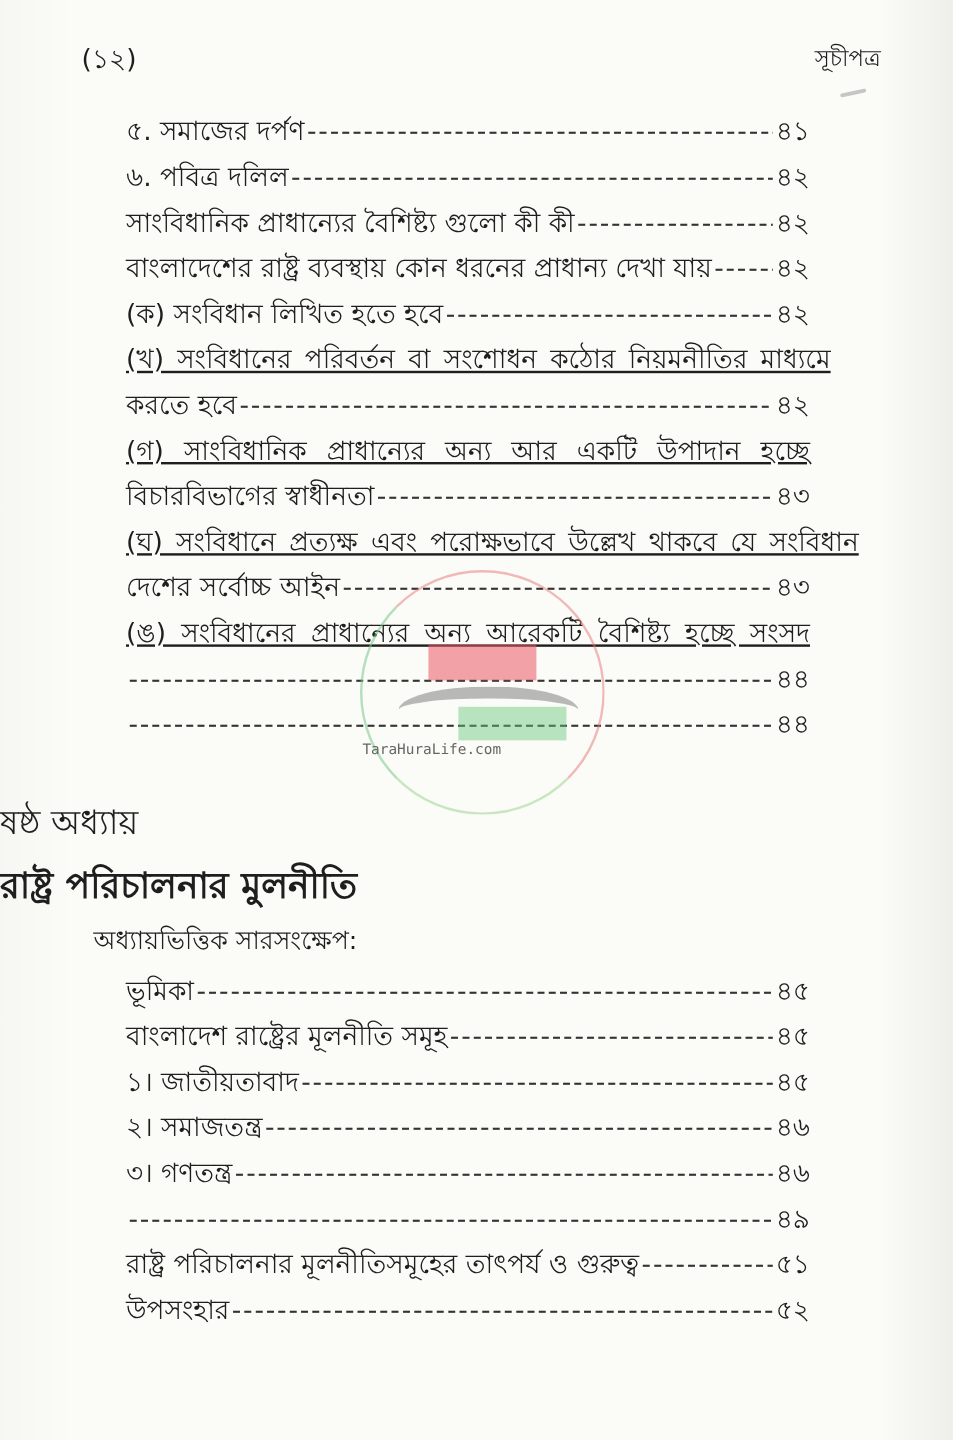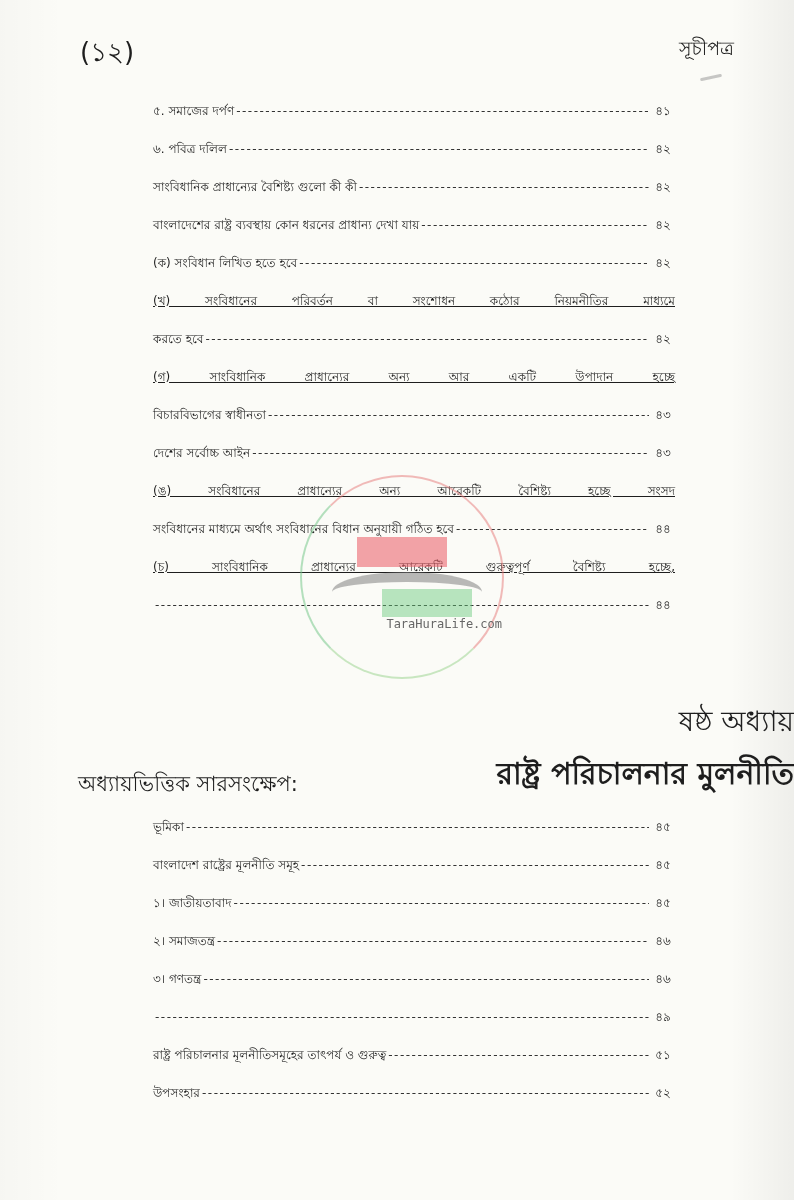--- a/index.html
+++ b/index.html
@@ -16,50 +16,50 @@
     .bleed {
       position: absolute; inset: 0;
       background:
         linear-gradient(90deg, rgba(0,0,0,0.02) 0%, rgba(0,0,0,0) 8%, rgba(0,0,0,0) 92%, rgba(0,0,0,0.05) 100%);
       pointer-events: none;
     }
     .header {
       position: absolute; top: 32px; left: 60px; right: 60px; height: 30px;
     }
     .page-num {
-      position: absolute; left: 20px; top: 0; font-size: 26px;
+      position: absolute; left: 8px; top: 0; font-size: 22px;
     }
     .running-title {
       position: absolute; left: 0; right: 0; text-align: right; top: 2px; font-size: 19px;
     }
     .toc {
       position: absolute; left: 105px; width: 570px;
     }
     .entry {
-      font-size: 12px; line-height: 38px; position: relative; margin-left: 48px;
+      font-size: 22px; line-height: 38px; position: relative;
     }
     .entry-line {
       display: flex; align-items: baseline; white-space: nowrap;
     }
     .entry-line .t { flex: 0 0 auto; }
     .entry-line .dots {
       flex: 1 1 auto; overflow: hidden; margin: 0 2px;
       letter-spacing: 1.5px; color: #333;
     }
     .entry-line .dots::before {
       content: "------------------------------------------------------------------------------------------------------------------------";
     }
     .entry-line .pg { flex: 0 0 auto; min-width: 24px; text-align: center; }
     .justify-line {
       display: block; text-align: justify; text-align-last: justify; white-space: nowrap;
       word-spacing: 4px;
       text-decoration: underline;
     }
     .chapter {
-      position: absolute; left: 0; right: 0; text-align: right; margin-top: 36px;
+      position: absolute; left: 0; right: 0; text-align: left;
     }
     .chapter-no { top: 664px; font-size: 28px; }
     .chapter-title { top: 714px; font-size: 30px; font-weight: bold; }
     .summary-label {
       position: absolute; left: 78px; top: 768px; font-size: 21px;
     }
     .watermark {
       position: absolute; left: 300px; top: 475px; width: 200px; height: 200px;
       border-radius: 50%;
       border: 2px solid rgba(230,120,120,0.5);
@@ -73,21 +73,21 @@
     }
     .wm-swoosh {
       position: absolute; left: 30px; top: 95px; width: 150px; height: 30px;
       border-top: 10px solid rgba(130,130,130,0.55); border-radius: 60% 60% 0 0;
     }
     .wm-green {
       position: absolute; left: 80px; top: 112px; width: 90px; height: 28px;
       background: rgba(100,200,120,0.45);
     }
     .wm-text {
-      position: absolute; left: 0; right: 0; top: 140px; text-align: right;
+      position: absolute; left: 0; right: 0; top: 140px; text-align: left;
       font-family: "DejaVu Sans Mono", monospace; font-size: 12px; color: #666;
     }
     .pencil-mark {
       position: absolute; left: 700px; top: 76px; width: 22px; height: 3px;
       background: rgba(120,120,120,0.4); transform: rotate(-12deg); border-radius: 2px;
     }
   </style>
 </head>
 <body>
 
@@ -145,36 +145,35 @@
   </div>
   <div class="entry">
     <span class="justify-line">(গ) সাংবিধানিক প্রাধান্যের অন্য আর একটি উপাদান হচ্ছে</span>
     <div class="entry-line">
         <span class="t">বিচারবিভাগের স্বাধীনতা</span>
         <span class="dots"></span>
         <span class="pg">৪৩</span>
       </div>
   </div>
   <div class="entry">
+    <span class="justify-line">(ঘ) সংবিধানে প্রত্যক্ষ এবং পরোক্ষভাবে উল্লেখ থাকবে যে সংবিধান</span>
     <div class="entry-line">
         <span class="t">দেশের সর্বোচ্চ আইন</span>
         <span class="dots"></span>
         <span class="pg">৪৩</span>
       </div>
   </div>
   <div class="entry">
     <span class="justify-line">(ঙ) সংবিধানের প্রাধান্যের অন্য আরেকটি বৈশিষ্ট্য হচ্ছে সংসদ</span>
     <div class="entry-line">
-        <span class="t">সংবিধানের মাধ্যমে অর্থাৎ সংবিধানের বিধান অনুযায়ী গঠিত হবে</span>
         <span class="dots"></span>
         <span class="pg">৪৪</span>
       </div>
   </div>
   <div class="entry">
-    <span class="justify-line">(চ) সাংবিধানিক প্রাধান্যের আরেকটি গুরুত্বপূর্ণ বৈশিষ্ট্য হচ্ছে,</span>
     <div class="entry-line">
         <span class="dots"></span>
         <span class="pg">৪৪</span>
       </div>
   </div>
 </div>
 
 <div class="watermark">
   <div class="wm-red"></div>
   <div class="wm-swoosh"></div>

